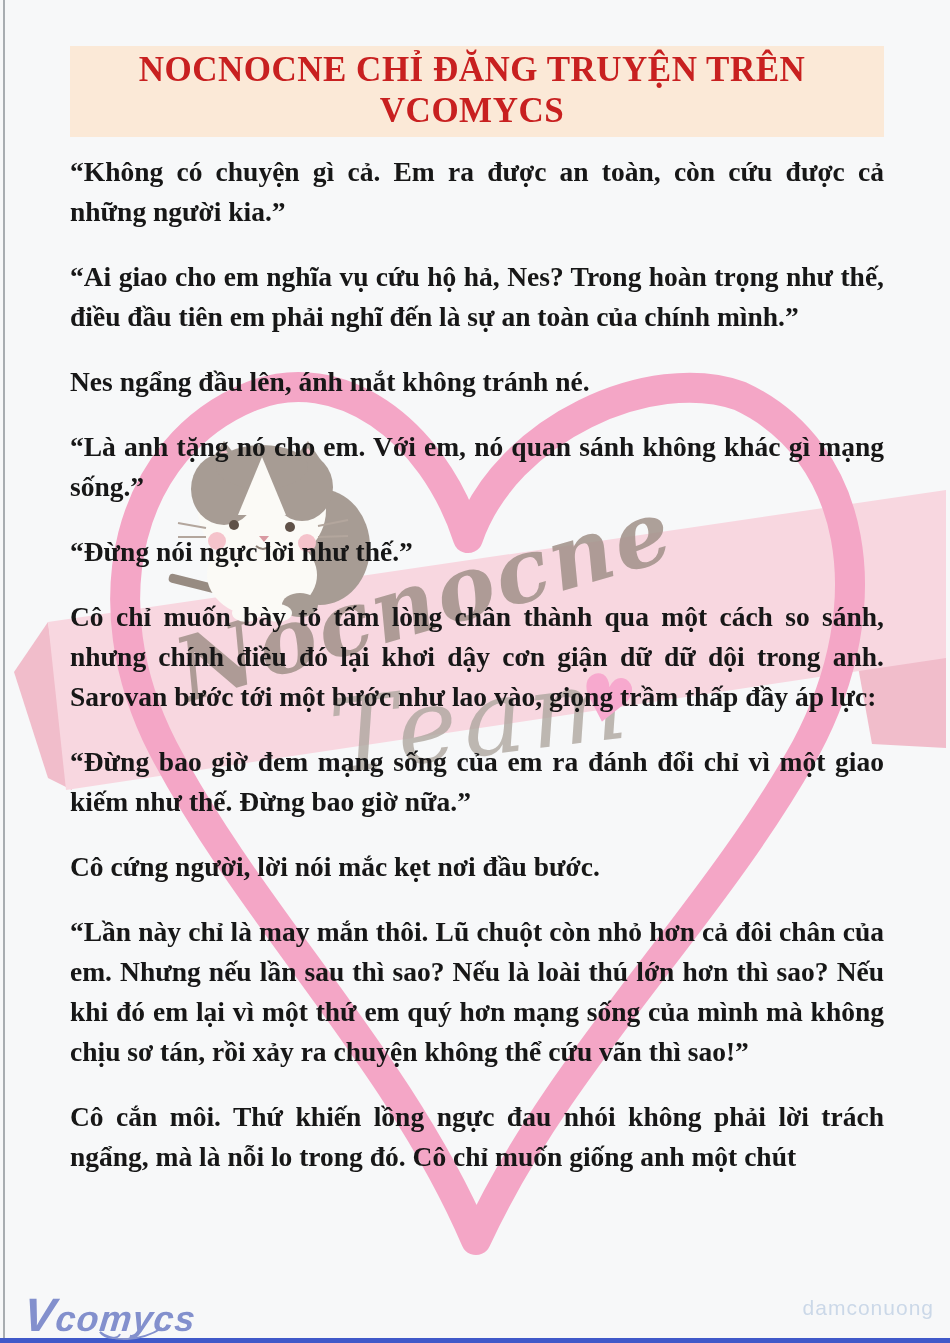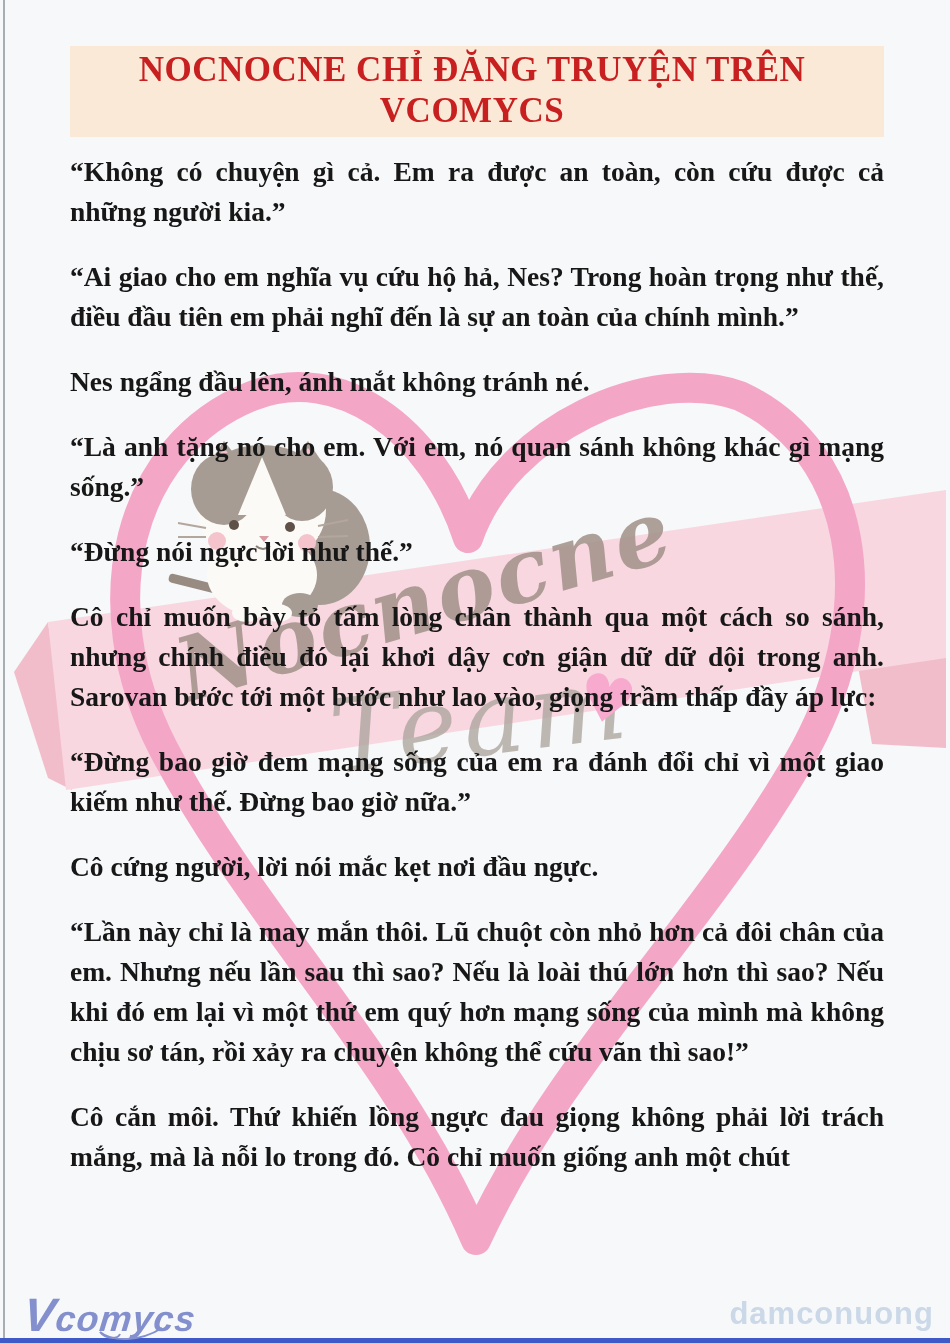--- a/index.html
+++ b/index.html
@@ -78,22 +78,22 @@
     font-style: italic; font-weight: 700;
     font-size: 36px; letter-spacing: 1px;
     color: #8390cd;
     transform: skewX(-6deg);
   }
   .logo::first-letter { font-size: 1.3em; }
   .logo-flourish { position: absolute; left: 96px; top: 1326px; z-index: 2; }
   .credit {
     position: absolute; right: 16px; top: 1296px; z-index: 2;
     font-family: "Liberation Sans", sans-serif;
-    font-weight: 700;
-    font-size: 31px; letter-spacing: 1px;
+    font-weight: 400;
+    font-size: 21px; letter-spacing: 1px;
     color: #cbd8e8;
   }
 </style>
 </head>
 <body>
 
 <div class="page">
 
   <div class="watermark">
     <svg class="wm-svg" width="950" height="1343" viewBox="0 0 950 1343" aria-hidden="true">
@@ -151,23 +151,23 @@
     <div class="header-wrap">
       <span class="header-banner">NOCNOCNE CHỈ ĐĂNG TRUYỆN TRÊN VCOMYCS</span>
     </div>
     <p>“Không có chuyện gì cả. Em ra được an toàn, còn cứu được cả những người kia.”</p>
     <p>“Ai giao cho em nghĩa vụ cứu hộ hả, Nes? Trong hoàn trọng như thế, điều đầu tiên em phải nghĩ đến là sự an toàn của chính mình.”</p>
     <p>Nes ngẩng đầu lên, ánh mắt không tránh né.</p>
     <p>“Là anh tặng nó cho em. Với em, nó quan sánh không khác gì mạng sống.”</p>
     <p>“Đừng nói ngực lời như thế.”</p>
     <p>Cô chỉ muốn bày tỏ tấm lòng chân thành qua một cách so sánh, nhưng chính điều đó lại khơi dậy cơn giận dữ dữ dội trong anh. Sarovan bước tới một bước như lao vào, giọng trầm thấp đầy áp lực:</p>
     <p>“Đừng bao giờ đem mạng sống của em ra đánh đổi chỉ vì một giao kiếm như thế. Đừng bao giờ nữa.”</p>
-    <p>Cô cứng người, lời nói mắc kẹt nơi đầu ngực.</p>
+    <p>Cô cứng người, lời nói mắc kẹt nơi đầu bước.</p>
     <p>“Lần này chỉ là may mắn thôi. Lũ chuột còn nhỏ hơn cả đôi chân của em. Nhưng nếu lần sau thì sao? Nếu là loài thú lớn hơn thì sao? Nếu khi đó em lại vì một thứ em quý hơn mạng sống của mình mà không chịu sơ tán, rồi xảy ra chuyện không thể cứu vãn thì sao!”</p>
-    <p>Cô cắn môi. Thứ khiến lồng ngực đau giọng không phải lời trách mắng, mà là nỗi lo trong đó. Cô chỉ muốn giống anh một chút</p>
+    <p>Cô cắn môi. Thứ khiến lồng ngực đau nhói không phải lời trách ngẩng, mà là nỗi lo trong đó. Cô chỉ muốn giống anh một chút</p>
   </div>
 
   <div class="logo">Vcomycs</div>
   <svg class="logo-flourish" width="70" height="16" viewBox="0 0 70 16" aria-hidden="true">
     <path d="M66 2 C 44 16, 16 16, 4 6 C 10 14, 22 13, 24 8" fill="none" stroke="#8390cd" stroke-width="2"></path>
   </svg>
   <div class="credit">damconuong</div>
 
   <div class="left-edge"></div>
   <div class="bottom-bar"></div>

